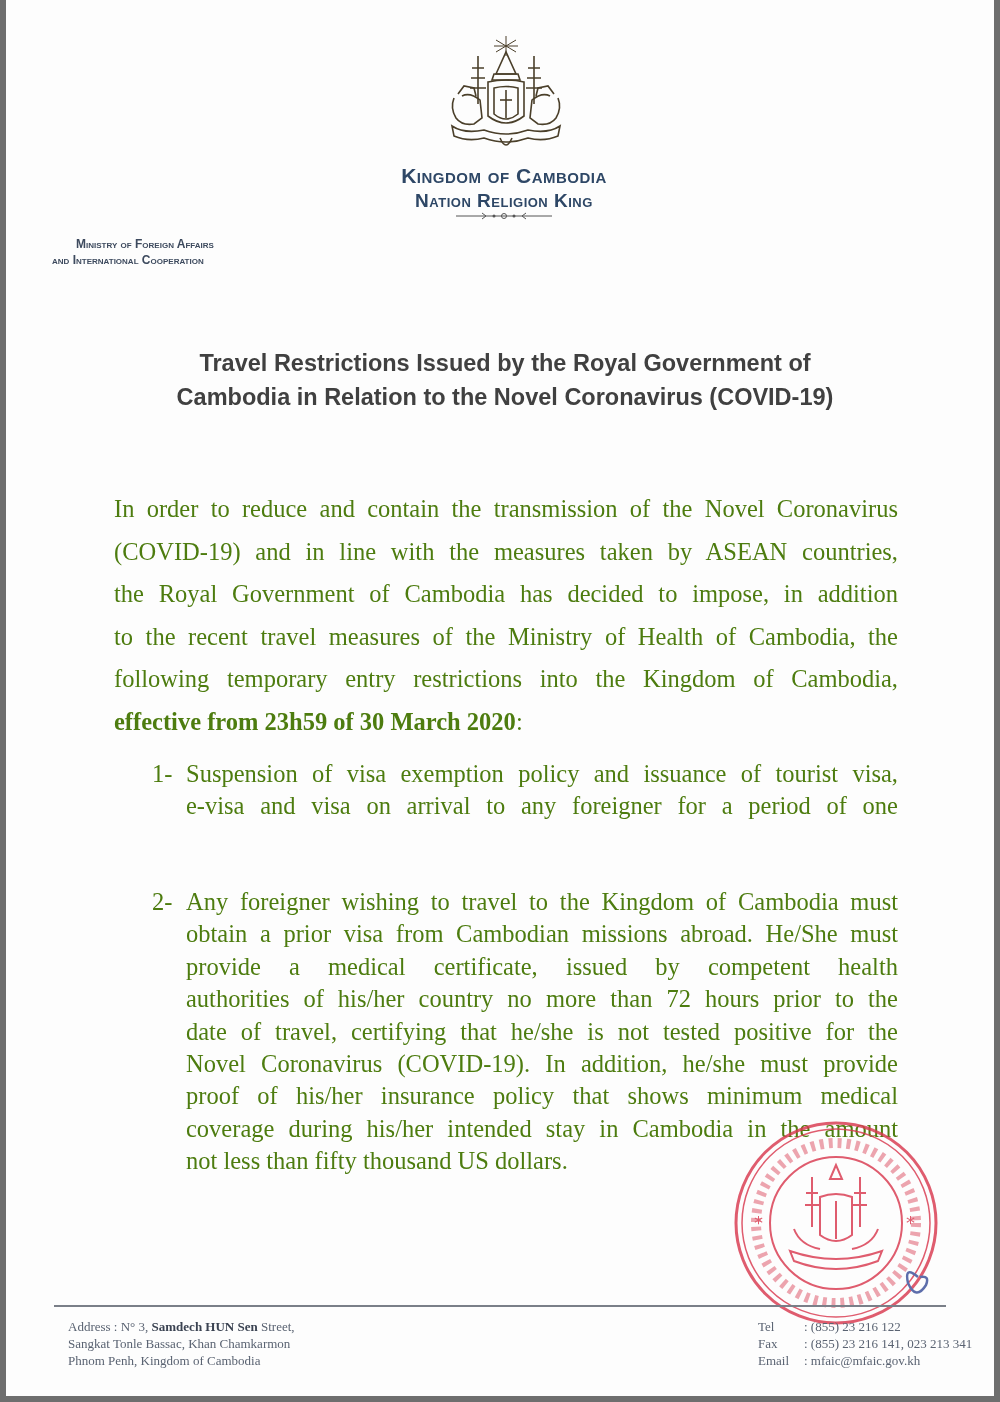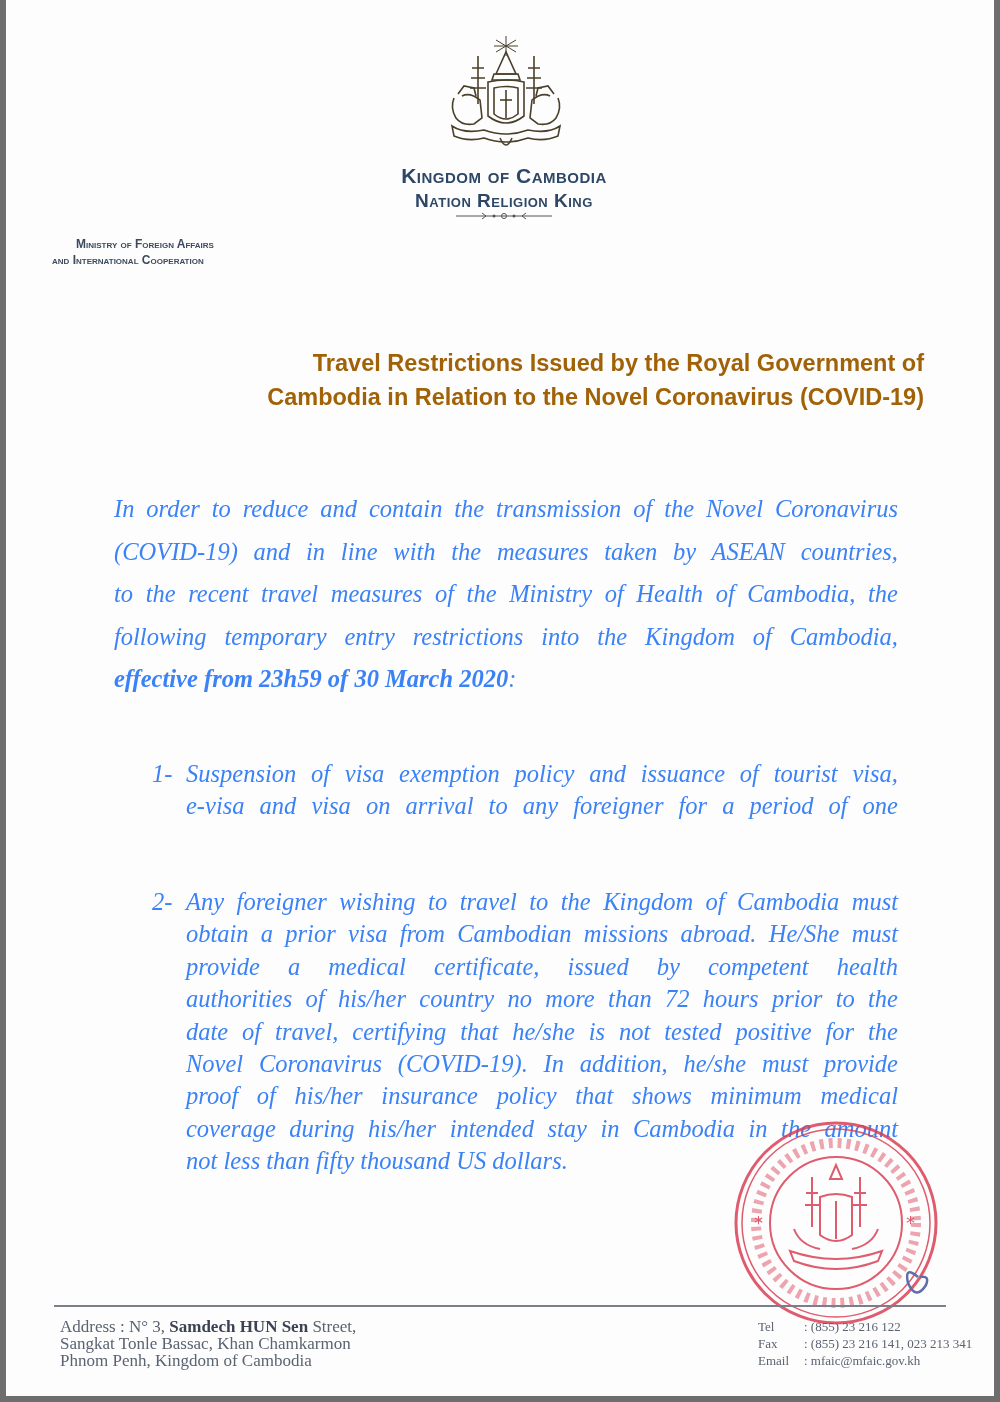--- a/index.html
+++ b/index.html
@@ -8,38 +8,38 @@
   .emblem { position:absolute; left:438px; top:34px; width:124px; height:122px; }
   .kingdom { position:absolute; left:0; width:996px; top:163px; text-align:center;
     font-family:"Liberation Sans", sans-serif; font-weight:bold; color:#2e4766;
     font-variant:small-caps; letter-spacing:0.5px; }
   .kingdom .l1 { font-size:21px; line-height:26px; }
   .kingdom .l2 { font-size:19px; line-height:24px; }
   .ornament { position:absolute; left:450px; top:212px; width:96px; height:8px; }
   .ministry { position:absolute; left:46px; top:236px; font-family:"Liberation Sans", sans-serif;
     font-weight:bold; color:#3d4a5e; font-variant:small-caps; font-size:12px; line-height:16px; }
   .ministry .l1 { padding-left:24px; }
-  .title { position:absolute; left:80px; width:838px; top:346px; text-align:right;
-    font-family:"Liberation Sans", sans-serif; font-weight:bold; font-size:23.5px; line-height:34px; color:#a16207; }
-  .body { font-family:"Liberation Serif", serif; color:#3b82f6; font-size:24.5px;font-style:italic; }
+  .title { position:absolute; left:80px; width:838px; top:346px; text-align:center;
+    font-family:"Liberation Sans", sans-serif; font-weight:bold; font-size:23.5px; line-height:34px; color:#404040; }
+  .body { font-family:"Liberation Serif", serif; color:#4d7c0f; font-size:24.5px; }
   .intro { position:absolute; left:108px; top:488px; width:784px; line-height:42.6px; text-align:justify; }
   .intro .ln { display:block; text-align:justify; text-align-last:justify; height:42.6px; }
   .intro .ln.last { text-align-last:left; }
   .b { font-weight:bold; }
   .item { position:absolute; left:146px; width:746px; line-height:32.4px; }
   .item .num { position:absolute; left:0; top:0; }
   .item .txt { position:absolute; left:34px; width:712px; }
   .item .ln { display:block; text-align:justify; text-align-last:justify; height:32.4px; }
   .item .ln.last { text-align-last:left; }
   .item1 { top:758px; }
   .item2 { top:886px; }
   .stamp { position:absolute; left:722px; top:1117px; width:222px; height:212px; opacity:0.82; }
   .footer-rule { position:absolute; left:48px; top:1305px; width:892px; height:2px; background:#7a7f88; }
-  .addr { position:absolute; left:54px; top:1318px; font-family:"Liberation Serif", serif;
-    font-size:17px; line-height:17px; color:#5a6372; }
+  .addr { position:absolute; left:62px; top:1318px; font-family:"Liberation Serif", serif;
+    font-size:13px; line-height:17px; color:#5a6372; }
   .addr .bold { font-weight:bold; color:#3b4352; }
   .contact { position:absolute; left:752px; top:1318px; font-family:"Liberation Serif", serif;
     font-size:13px; line-height:17px; color:#5a6372; }
   .contact .row { white-space:nowrap; }
   .contact .lbl { display:inline-block; width:46px; }
 </style>
 </head>
 <body>
 
 <div class="page">
@@ -94,20 +94,21 @@
   </div>
 
   <div class="title">
     <div>Travel Restrictions Issued by the Royal Government of</div>
     <div>Cambodia in Relation to the Novel Coronavirus (COVID-19)</div>
   </div>
 
   <div class="body intro">
     <span class="ln">In order to reduce and contain the transmission of the Novel Coronavirus</span>
     <span class="ln">(COVID-19) and in line with the measures taken by ASEAN countries,</span>
+    <span class="ln">the Royal Government of Cambodia has decided to impose, in addition</span>
     <span class="ln">to the recent travel measures of the Ministry of Health of Cambodia, the</span>
     <span class="ln">following temporary entry restrictions into the Kingdom of Cambodia,</span>
     <span class="ln last"><span class="b">effective from 23h59 of 30 March 2020</span><span>:</span></span>
   </div>
 
   <div class="body item item1">
     <span class="num">1-</span>
     <div class="txt">
       <span class="ln">Suspension of visa exemption policy and issuance of tourist visa,</span>
       <span class="ln">e-visa and visa on arrival to any foreigner for a period of one</span>

